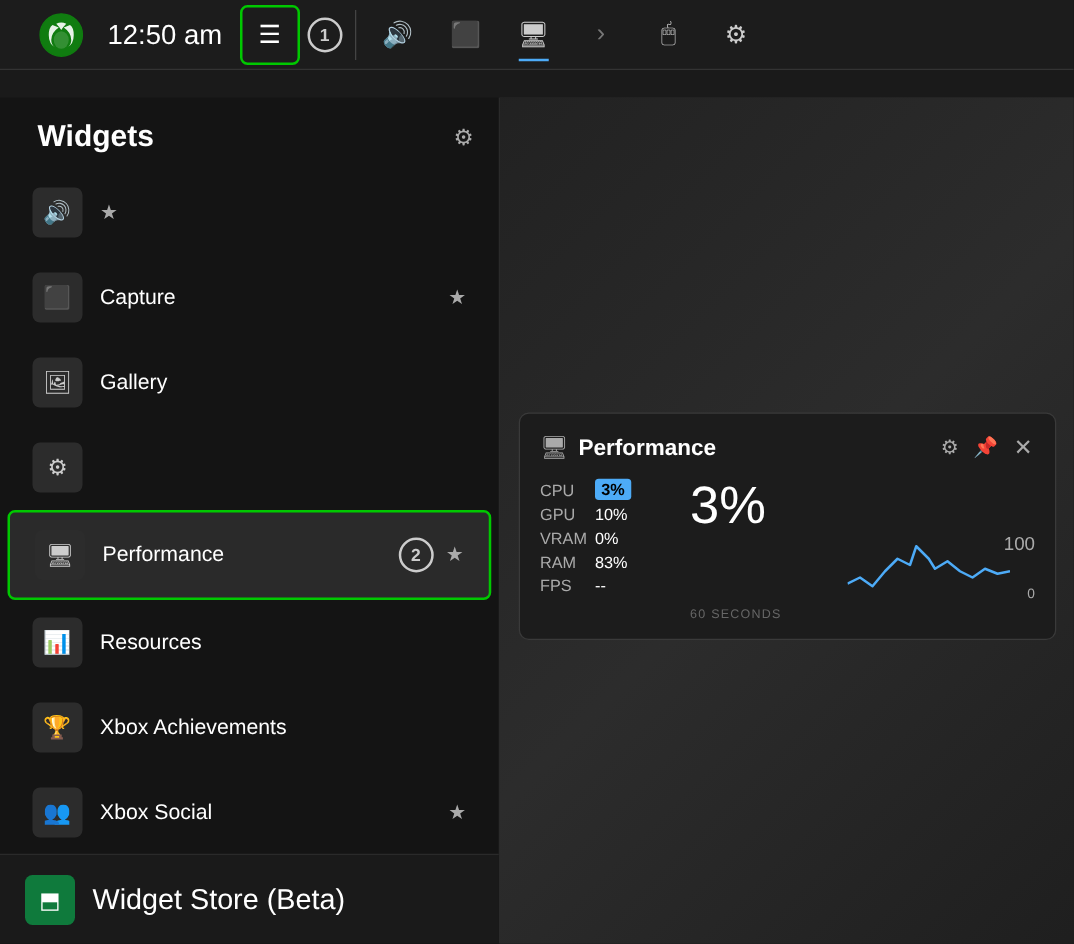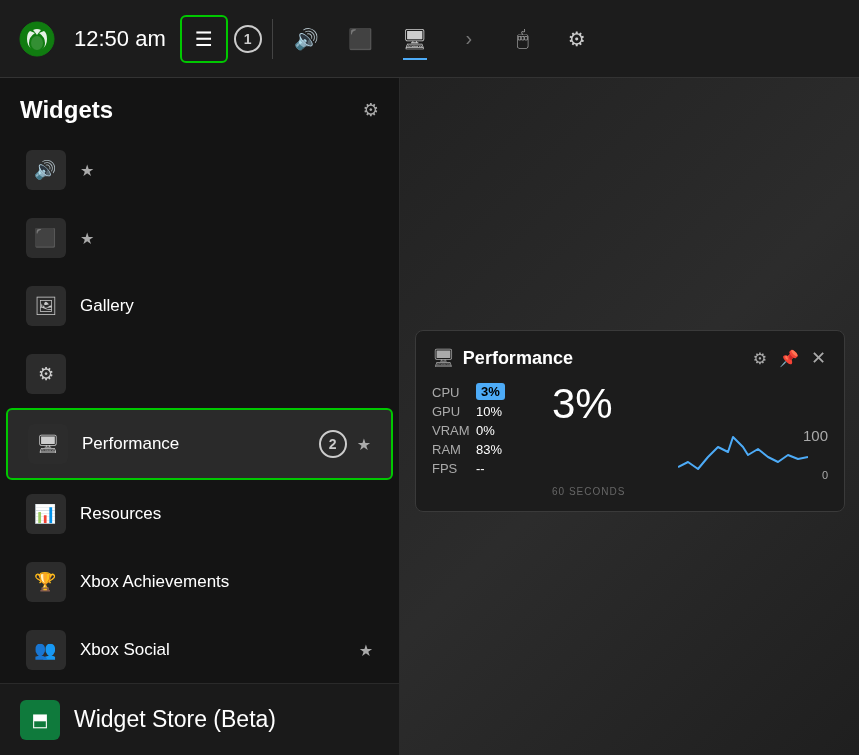--- a/index.html
+++ b/index.html
@@ -11,25 +11,25 @@
       overflow: hidden;
       position: relative;
     }
 
     
     .top-bar {
       position: absolute;
       top: 0;
       left: 0;
       right: 0;
-      height: 78px;
+      height: 56px;
       background: #1c1c1c;
       display: flex;
       align-items: center;
-      padding: 0 16px;
+      padding: 0 28px;
       gap: 6px;
       border-bottom: 1px solid #333;
       z-index: 10;
     }
 
     .xbox-logo {
       width: 36px;
       height: 36px;
       margin-right: 6px;
     }
@@ -101,21 +101,21 @@
       height: 677px;
       background: #141414;
       border-right: 1px solid #2a2a2a;
       overflow: hidden;
     }
 
     .widgets-header {
       display: flex;
       align-items: center;
       justify-content: space-between;
-      padding: 18px 20px 12px 20px;
+      padding: 18px 20px 12px 30px;
     }
 
     .widgets-title {
       font-size: 24px;
       font-weight: 700;
       color: #ffffff;
     }
 
     .settings-icon-btn {
       color: #aaaaaa;
@@ -417,20 +417,21 @@
     <button class="settings-icon-btn">⚙</button>
   </div>
 
   <div class="widget-item">
     <div class="widget-icon">🔊</div>
     <span class="star-icon">★</span>
   </div>
 
   <div class="widget-item">
     <div class="widget-icon">⬛</div>
+    <span class="widget-label">Capture</span>
     <span class="star-icon">★</span>
   </div>
 
   <div class="widget-item">
     <div class="widget-icon">🖼</div>
     <span class="widget-label">Gallery</span>
   </div>
 
   <div class="widget-item">
     <div class="widget-icon">⚙</div>

